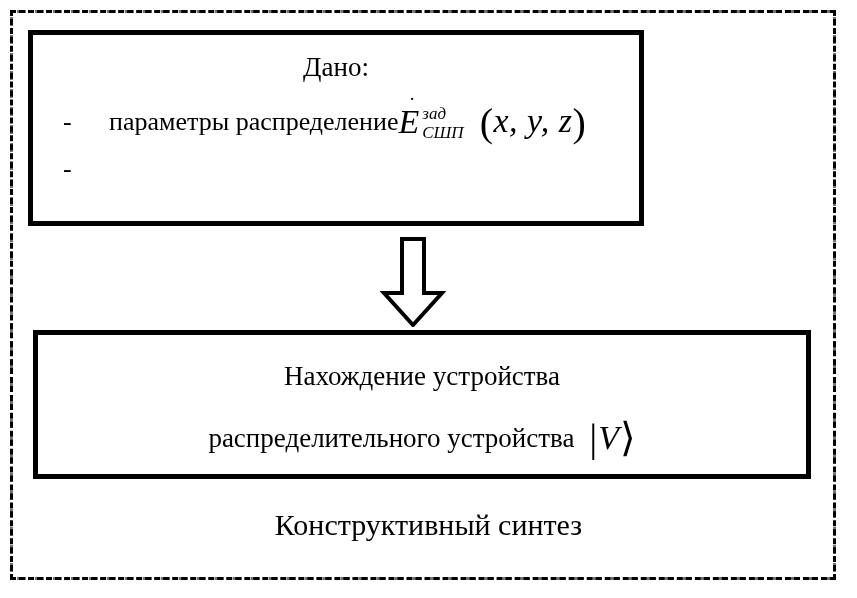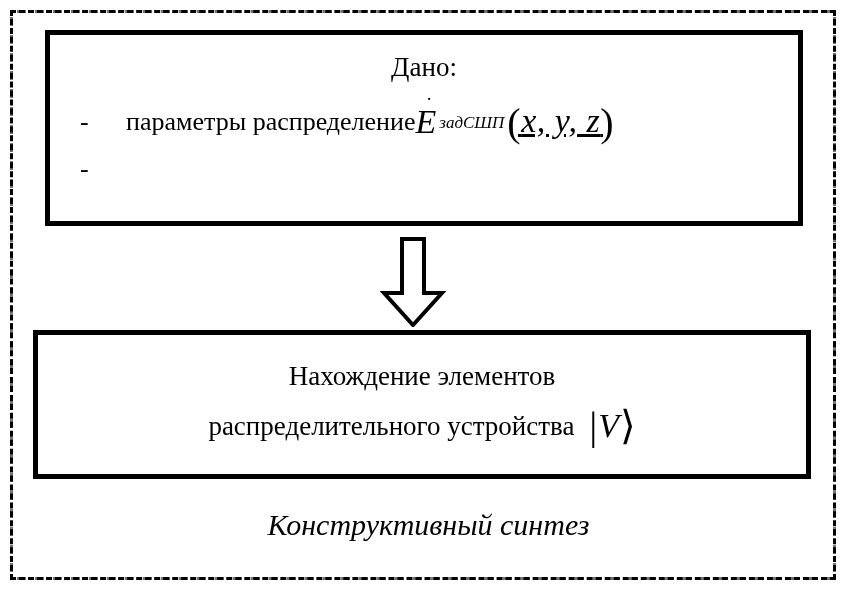--- a/index.html
+++ b/index.html
@@ -47,23 +47,23 @@
 
   .box {
     position: absolute;
     border: 5px solid #000000;
     background: #ffffff;
     box-sizing: border-box;
   }
 
   
   .box-given {
-    left: 45px;
+    left: 28px;
     top: 30px;
-    width: 758px;
+    width: 616px;
     height: 196px;
   }
   .given-title {
     text-align: center;
     font-size: 27px;
     line-height: 1.1;
     margin-top: 18px;
   }
   .bullet-list {
     margin: 16px 0 0 0;
@@ -103,35 +103,34 @@
   }
   .var-E .dot {
     position: absolute;
     left: 9px;
     top: -10px;
     font-size: 20px;
     line-height: 1;
   }
   .subsup {
     display: inline-flex;
-    flex-direction: row;
+    flex-direction: column;
     justify-content: center;
     font-style: italic;
     font-size: 17px;
     line-height: 1.05;
     margin-left: 1px;
     transform: translateY(1px);
   }
   .subsup .sup { margin-bottom: 1px; }
   .paren-args {
     font-size: 34px;
     font-style: italic;
     letter-spacing: 0.5px;
-    margin-left: 3px;
-    text-decoration: underline;
+    margin-left: 16px;
   }
   .paren-args .big-paren {
     font-style: normal;
     font-size: 40px;
     vertical-align: -4px;
   }
 
   
   .arrow {
     position: absolute;
@@ -147,21 +146,21 @@
     top: 330px;
     width: 778px;
     height: 149px;
   }
   .find-line {
     text-align: center;
     font-size: 27px;
     line-height: 1.15;
   }
   .find-line.first { margin-top: 26px; }
-  .find-line.second { margin-top: 14px; }
+  .find-line.second { margin-top: 26px; }
   .ket {
     display: inline-flex;
     align-items: center;
     font-size: 36px;
     line-height: 1;
     margin-left: 8px;
     vertical-align: -4px;
   }
   .ket .bar {
     font-style: normal;
@@ -177,21 +176,20 @@
     font-size: 40px;
   }
 
   
   .caption {
     position: absolute;
     left: 0;
     right: 0;
     top: 508px;
     text-align: center;
-    font-style: italic;
     font-size: 30px;
   }
 </style>
 </head>
 <body>
 
 <div class="canvas">
 
   <div class="outer-frame"></div>
 
@@ -225,21 +223,21 @@
     </div>
   </div>
 
   <div class="arrow">
     <svg width="66" height="90" viewBox="0 0 66 90" xmlns="http://www.w3.org/2000/svg">
       <polygon points="22,2 44,2 44,56 62,56 33,88 4,56 22,56" fill="#ffffff" stroke="#000000" stroke-width="4" stroke-linejoin="miter"></polygon>
     </svg>
   </div>
 
   <div class="box box-find">
-    <div class="find-line first">Нахождение элементов</div>
+    <div class="find-line first">Нахождение устройства</div>
     <div class="find-line second">
       <span>распределительного устройства</span>
       <span class="ket">
         <span class="bar">|</span>
         <span class="vletter">V</span>
         <span class="angle">⟩</span>
       </span>
     </div>
   </div>
 

